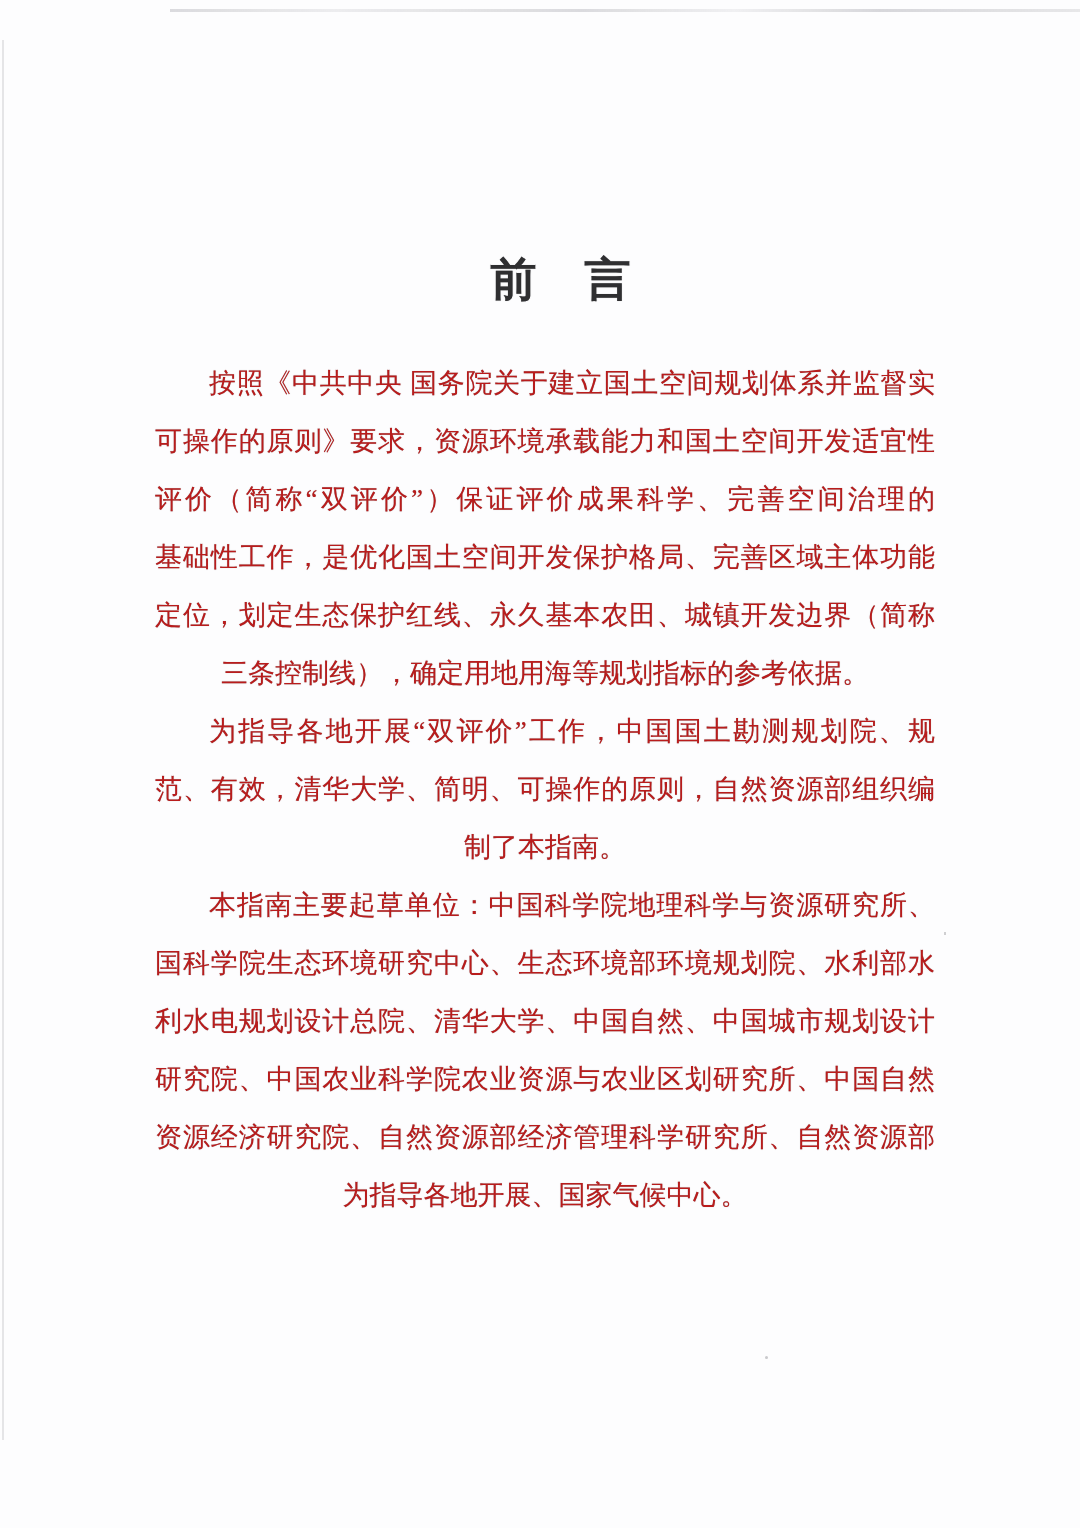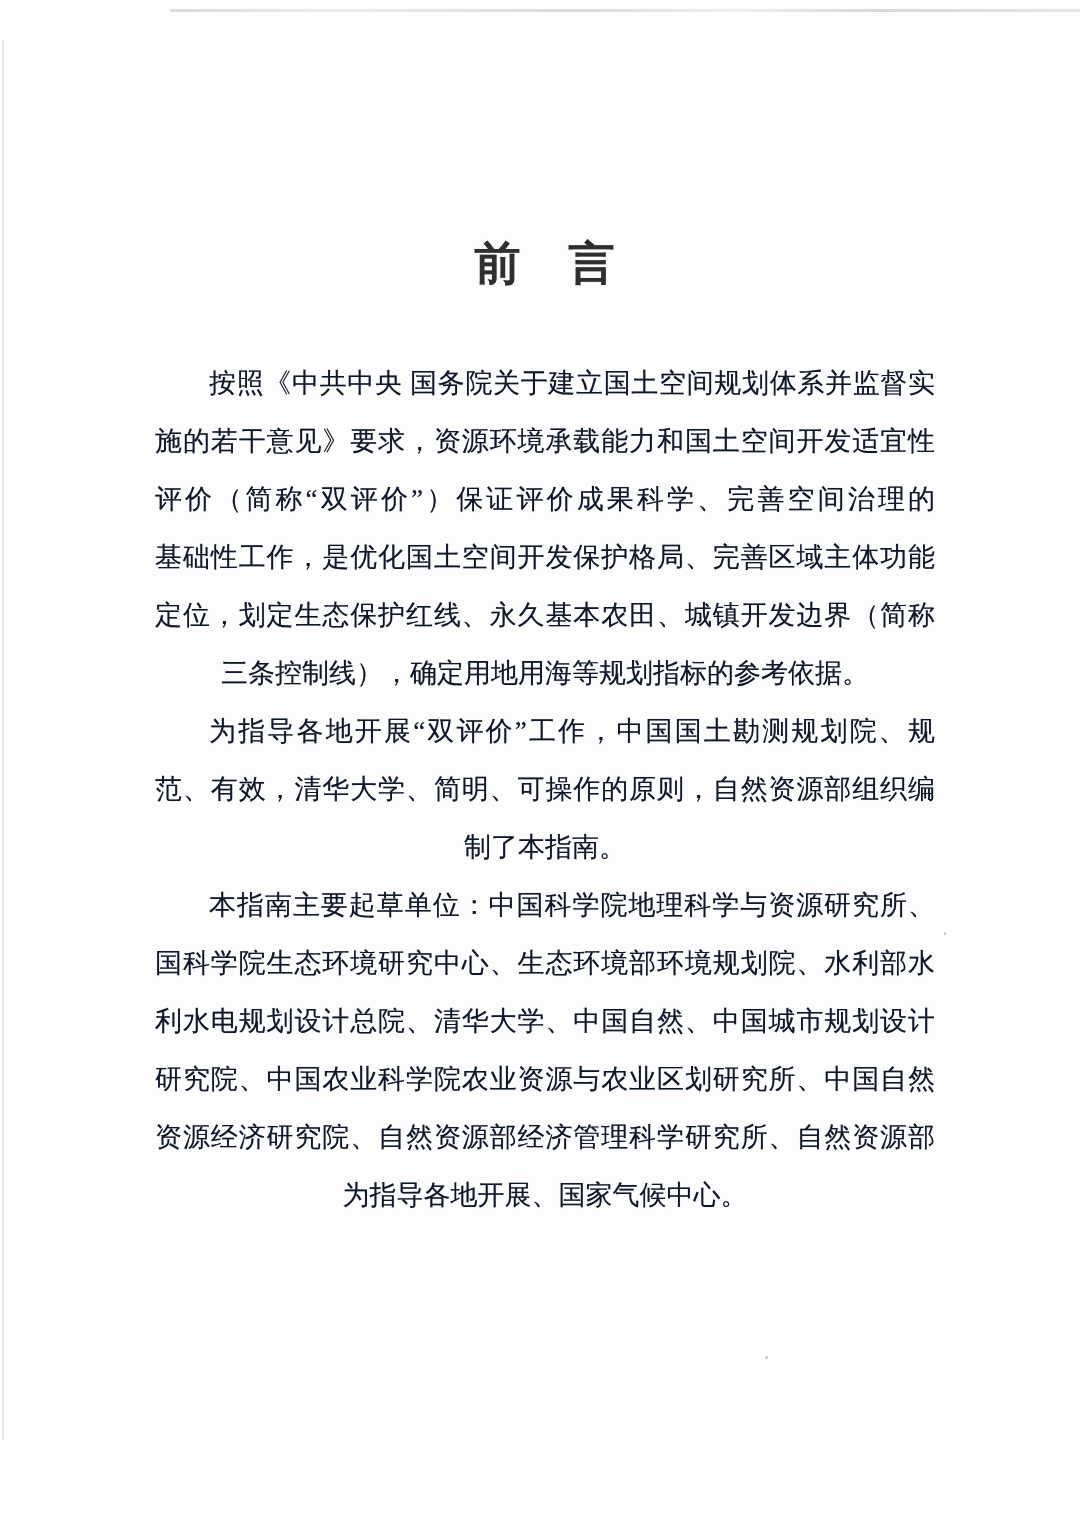--- a/index.html
+++ b/index.html
@@ -44,36 +44,36 @@
     position: absolute;
     top: 932px; left: 944px;
     width: 2px; height: 3px;
     background: rgba(150,150,155,0.45);
   }
   .doc-title {
     position: absolute;
     top: 233px;
     left: 155px;
     width: 780px;
-    margin: 0;
+    margin: 16px;
     text-align: center;
     font-size: 46px;
     font-weight: bold;
     color: #2f2f31;
     letter-spacing: 1px;
     text-shadow: 0 0 0.7px rgba(47,47,49,0.55);
   }
   .body-text {
     position: absolute;
     top: 354px;
     left: 155px;
     width: 780px;
     font-size: 27px;
     line-height: 58px;
-    color: #0f172a;
+    color: #b91c1c;
     text-shadow: 0 0 0.7px rgba(52,52,54,0.5);
   }
   .body-text .line {
     height: 58px;
     text-align: center;
   }
   .body-text .line.fill {
     text-align: justify;
     text-align-last: justify;
   }
@@ -87,21 +87,21 @@
 <div class="page">
   <div class="edge-top"></div>
   <div class="edge-left"></div>
   <div class="speck-1"></div>
   <div class="speck-2"></div>
 
   <h1 class="doc-title">前　言</h1>
 
   <div class="body-text">
       <div class="line indent fill">按照《中共中央 国务院关于建立国土空间规划体系并监督实</div>
-      <div class="line fill">施的若干意见》要求，资源环境承载能力和国土空间开发适宜性</div>
+      <div class="line fill">可操作的原则》要求，资源环境承载能力和国土空间开发适宜性</div>
       <div class="line fill">评价（简称“双评价”）保证评价成果科学、完善空间治理的</div>
       <div class="line fill">基础性工作，是优化国土空间开发保护格局、完善区域主体功能</div>
       <div class="line fill">定位，划定生态保护红线、永久基本农田、城镇开发边界（简称</div>
       <div class="line">三条控制线），确定用地用海等规划指标的参考依据。</div>
       <div class="line indent fill">为指导各地开展“双评价”工作，中国国土勘测规划院、规</div>
       <div class="line fill">范、有效，清华大学、简明、可操作的原则，自然资源部组织编</div>
       <div class="line">制了本指南。</div>
       <div class="line indent fill">本指南主要起草单位：中国科学院地理科学与资源研究所、</div>
       <div class="line fill">国科学院生态环境研究中心、生态环境部环境规划院、水利部水</div>
       <div class="line fill">利水电规划设计总院、清华大学、中国自然、中国城市规划设计</div>

